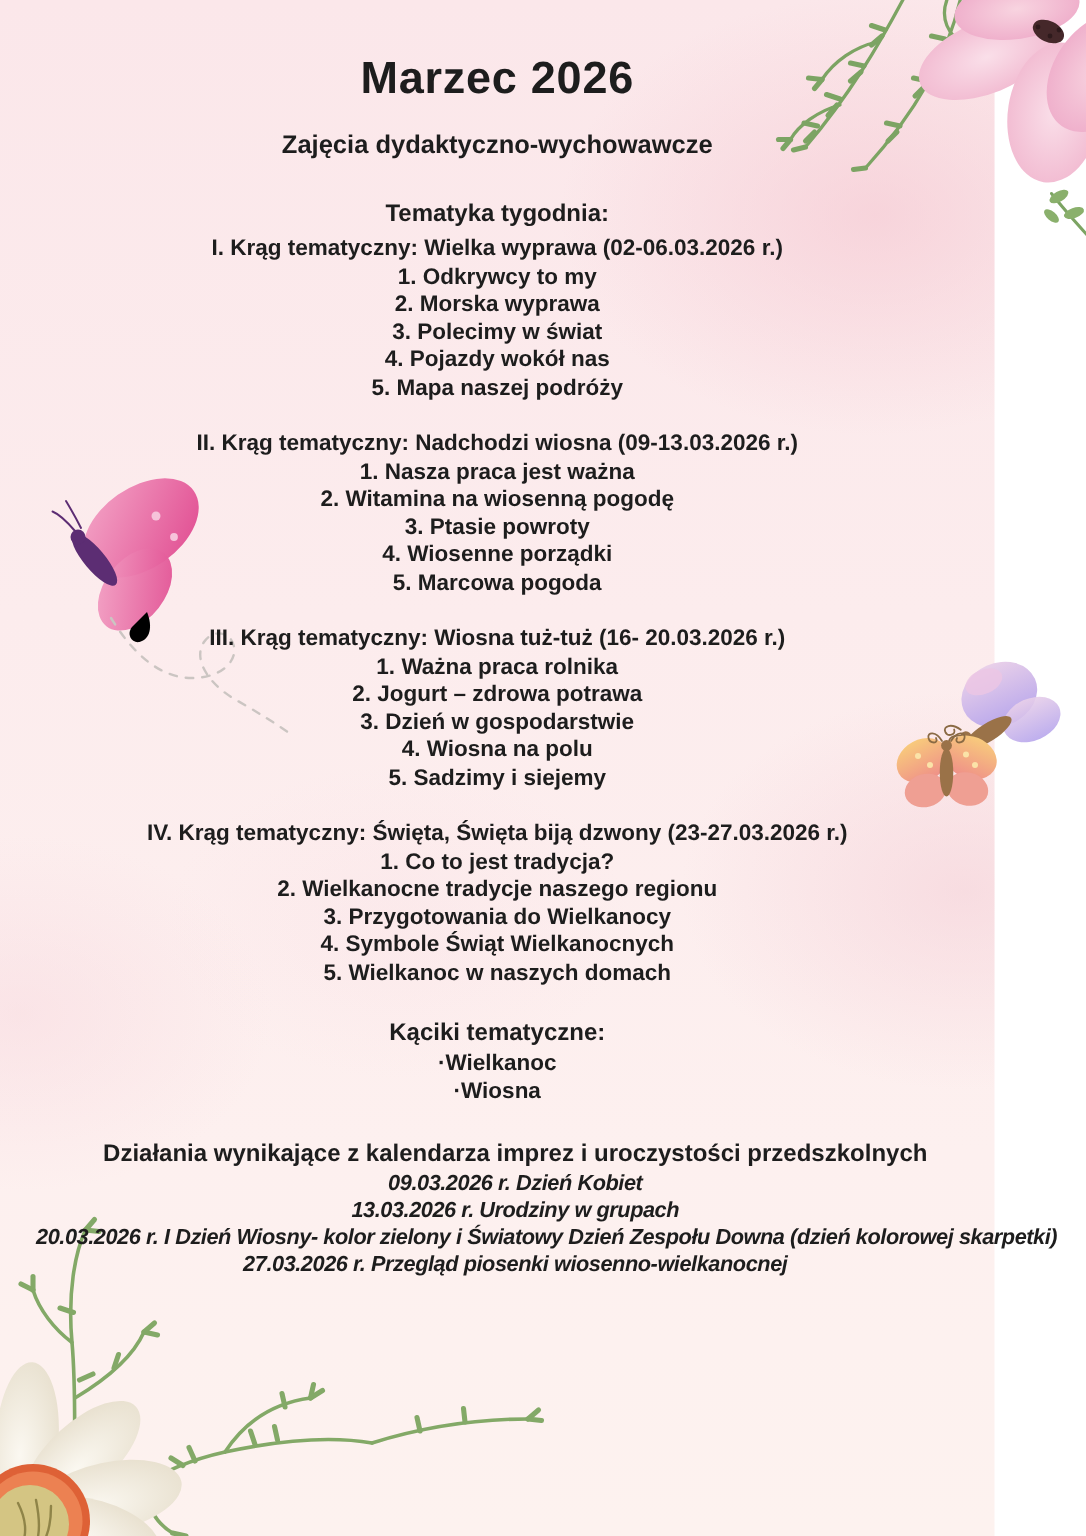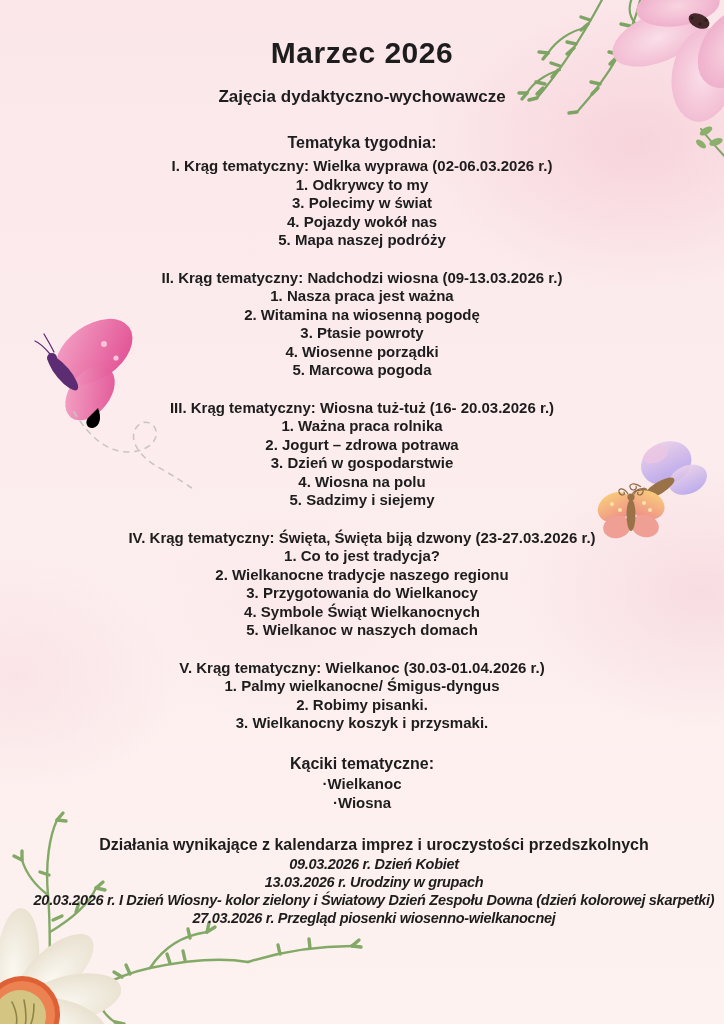--- a/index.html
+++ b/index.html
@@ -1,18 +1,18 @@
 <!DOCTYPE html>
 <html><head>
 <meta charset="utf-8">
 <style>
   * { margin:0; padding:0; box-sizing:border-box; }
   html,body { width:724px; height:1024px; overflow:hidden; }
   .page {
-    position:relative; width:724px; height:1024px;
+    position:relative; width:663px; height:1024px;
     font-family:"Liberation Sans", sans-serif;
     font-weight:bold; color:#1d1d1d; text-align:center;
     background:
       radial-gradient(ellipse 300px 210px at 88% 14%, rgba(244,195,206,0.55), rgba(244,195,206,0) 70%),
       radial-gradient(ellipse 270px 190px at 97% 58%, rgba(243,203,212,0.50), rgba(243,203,212,0) 70%),
       radial-gradient(ellipse 240px 170px at 2% 66%,  rgba(247,214,221,0.45), rgba(247,214,221,0) 70%),
       radial-gradient(ellipse 220px 150px at 40% 60%, rgba(250,224,229,0.35), rgba(250,224,229,0) 70%),
       linear-gradient(180deg, #fbe7ea 0%, #fceced 40%, #fdf0ef 75%, #fdf2ef 100%);
   }
   .deco { position:absolute; left:0; top:0; z-index:1; pointer-events:none; }
@@ -205,20 +205,21 @@
   </svg>
 
   <div class="content">
     <div class="title">Marzec 2026</div>
     <div class="subtitle">Zajęcia dydaktyczno-wychowawcze</div>
     <div class="weekly">Tematyka tygodnia:</div>
 
     <div class="section">
       <div class="line">I. Krąg tematyczny: Wielka wyprawa (02-06.03.2026 r.)</div>
       <div class="line">1. Odkrywcy to my</div>
+      <div class="line">2. Morska wyprawa</div>
       <div class="line">3. Polecimy w świat</div>
       <div class="line">4. Pojazdy wokół nas</div>
       <div class="line">5. Mapa naszej podróży</div>
     </div>
 
     <div class="section">
       <div class="line">II. Krąg tematyczny: Nadchodzi wiosna (09-13.03.2026 r.)</div>
       <div class="line">1. Nasza praca jest ważna</div>
       <div class="line">2. Witamina na wiosenną pogodę</div>
       <div class="line">3. Ptasie powroty</div>
@@ -237,26 +238,20 @@
 
     <div class="section">
       <div class="line">IV. Krąg tematyczny: Święta, Święta biją dzwony (23-27.03.2026 r.)</div>
       <div class="line">1. Co to jest tradycja?</div>
       <div class="line">2. Wielkanocne tradycje naszego regionu</div>
       <div class="line">3. Przygotowania do Wielkanocy</div>
       <div class="line">4. Symbole Świąt Wielkanocnych</div>
       <div class="line">5. Wielkanoc w naszych domach</div>
     </div>
 
-    <div class="section">
-      <div class="line">V. Krąg tematyczny: Wielkanoc (30.03-01.04.2026 r.)</div>
-      <div class="line">1. Palmy wielkanocne/ Śmigus-dyngus</div>
-      <div class="line">2. Robimy pisanki.</div>
-      <div class="line">3. Wielkanocny koszyk i przysmaki.</div>
-    </div>
 
     <div class="corners">
       <div class="corners-heading">Kąciki tematyczne:</div>
       <div class="corners-item">·Wielkanoc</div>
       <div class="corners-item">·Wiosna</div>
     </div>
 
     <div class="calendar">
       <div class="calendar-heading">Działania wynikające z kalendarza imprez i uroczystości przedszkolnych</div>
       <div class="cal-event">09.03.2026 r. Dzień Kobiet</div>

